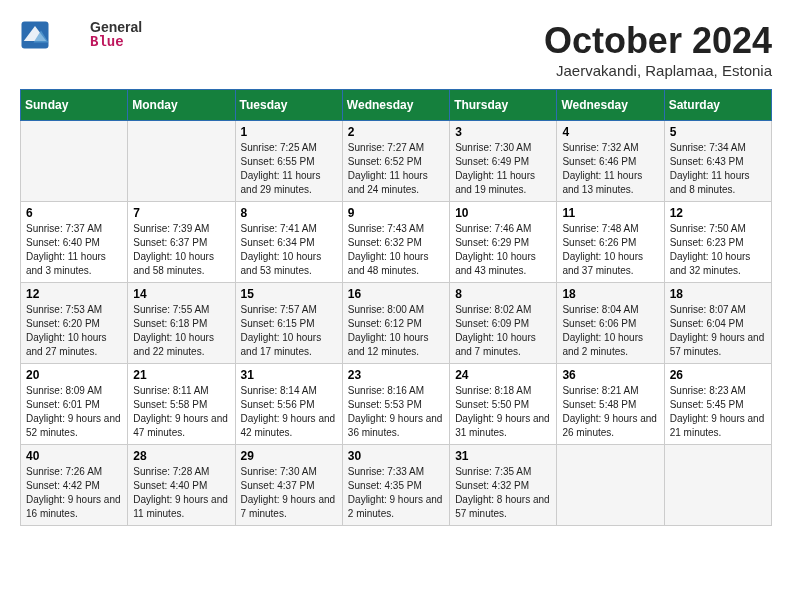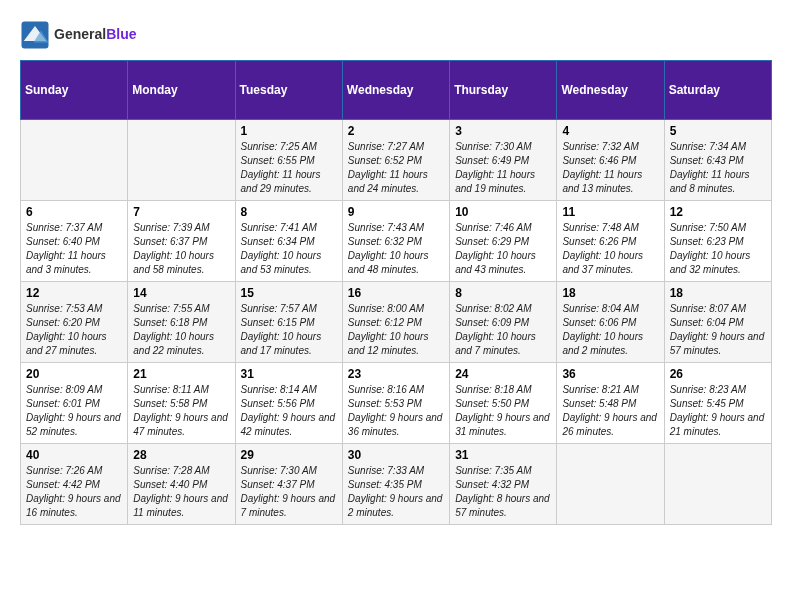--- a/index.html
+++ b/index.html
@@ -16,32 +16,34 @@
       align-items: flex-start;
       margin-bottom: 10px;
     }
     .logo {
       display: flex;
       align-items: center;
       gap: 4px;
     }
     .logo-text {
       display: flex;
-      flex-direction: row;
+      flex-direction: column;
       line-height: 1.1;
+      margin-left: 36px;
     }
     .logo-general {
       font-size: 14px;
       font-weight: bold;
       color: #333;
     }
     .logo-blue {
       font-size: 14px;
       font-weight: bold;
-      color: #6d28d9;
+      color: #be185d;
+      font-family: Liberation Mono, monospace;
     }
     .logo-icon {
       width: 30px;
       height: 30px;
     }
     .title-block {
       text-align: right;
     }
     .month-title {
       font-size: 36px;
@@ -51,23 +53,23 @@
     .subtitle {
       font-size: 15px;
       color: #333;
     }
     table {
       width: 100%;
       border-collapse: collapse;
       font-size: 11px;
     }
     thead th {
-      background-color: #4c1d95;
+      background-color: #15803d;
       color: #fff;
-      padding: 22px 4px;
+      padding: 8px 4px;
       text-align: left;
       font-size: 12px;
       font-weight: bold;
       border: 1px solid #2b6cb0;
     }
     tbody td {
       border: 1px solid #ccc;
       vertical-align: top;
       padding: 4px 5px;
       width: calc(100% / 7);
@@ -82,37 +84,40 @@
     .day-num {
       font-weight: bold;
       font-size: 12px;
       margin-bottom: 2px;
       display: block;
     }
     .day-info {
       font-size: 10px;
       color: #222;
       line-height: 1.4;
-      font-style: italic;
     }
   </style>
 </head>
 <body>
 
 <div class="header">
   <div class="logo">
     <svg class="logo-icon" viewBox="0 0 40 40">
       <rect x="2" y="2" width="36" height="36" rx="4" fill="#2b6cb0"></rect>
       <polygon points="20,8 35,28 5,28" fill="white" opacity="0.9"></polygon>
       <polygon points="28,14 38,30 18,30" fill="#5a9fd4" opacity="0.7"></polygon>
     </svg>
     <div class="logo-text">
       <span class="logo-general">General</span>
       <span class="logo-blue">Blue</span>
     </div>
+  </div>
+  <div class="title-block">
+    <div class="month-title">October 2024</div>
+    <div class="subtitle">Jaervakandi, Raplamaa, Estonia</div>
   </div>
 </div>
 
 <table>
   <thead>
     <tr>
       <th>Sunday</th>
       <th>Monday</th>
       <th>Tuesday</th>
       <th>Wednesday</th>

